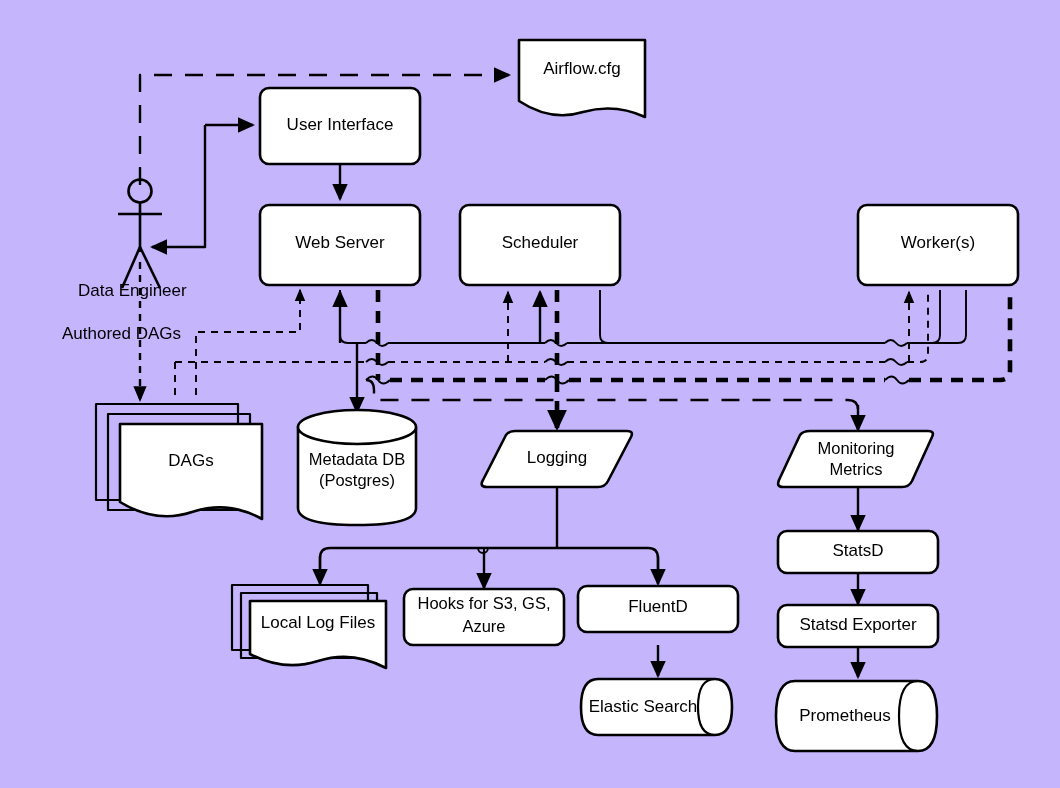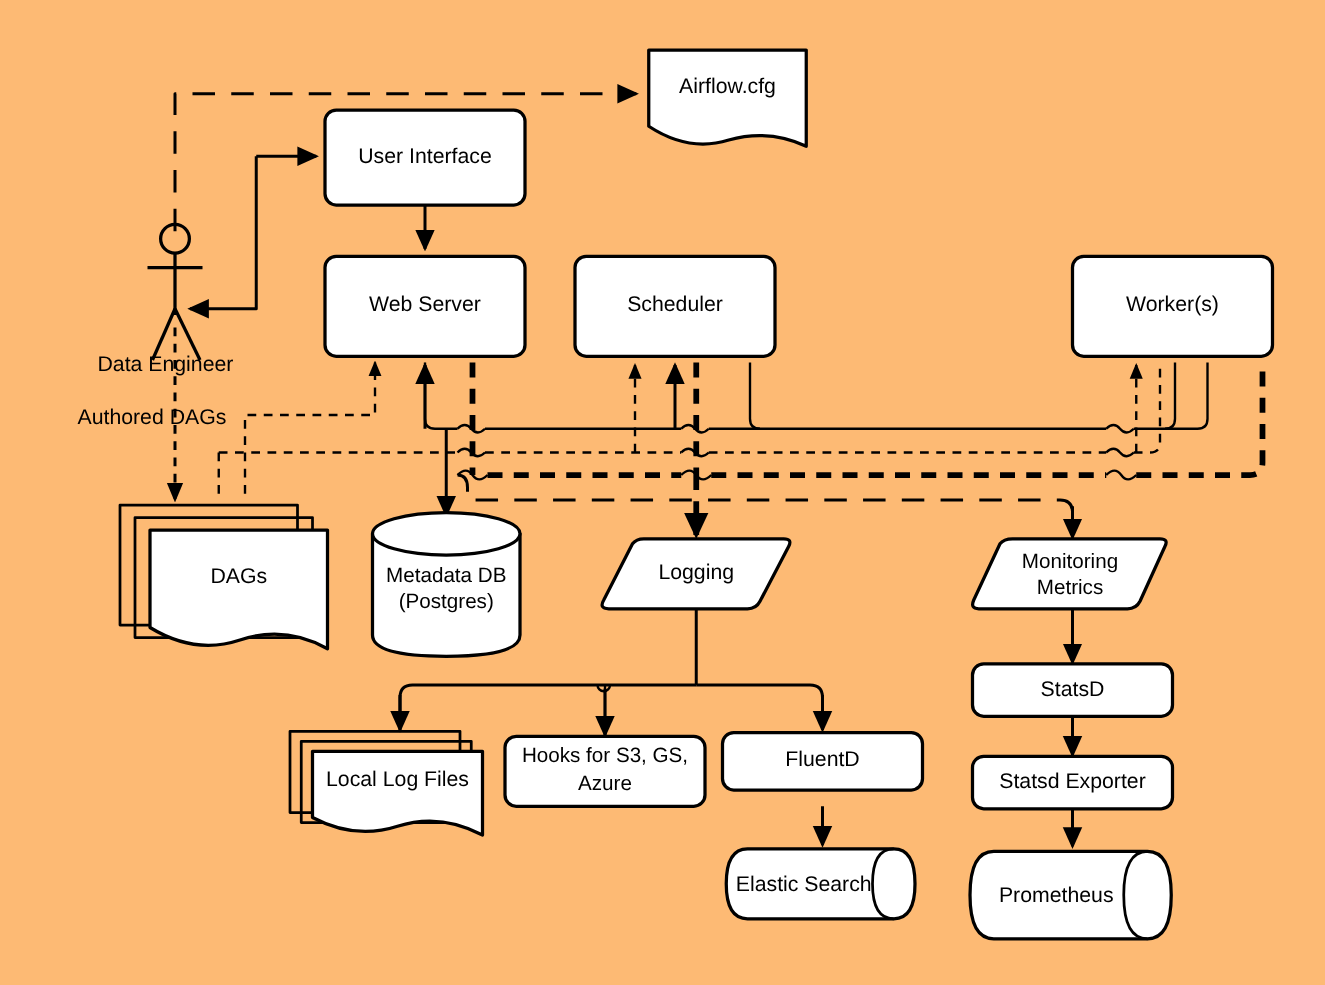--- a/index.html
+++ b/index.html
@@ -7,21 +7,21 @@
     padding: 0;
     background: #ffffff;
   }
   body {
     font-family: "Liberation Sans", sans-serif;
   }
   #canvas-wrap {
     position: relative;
     width: 1060px;
     height: 788px;
-    background: #fdba74;
+    background: #c4b5fd;
     overflow: hidden;
   }
   svg#diagram {
     position: absolute;
     top: 0;
     left: 0;
     width: 1060px;
     height: 788px;
     display: block;
   }

